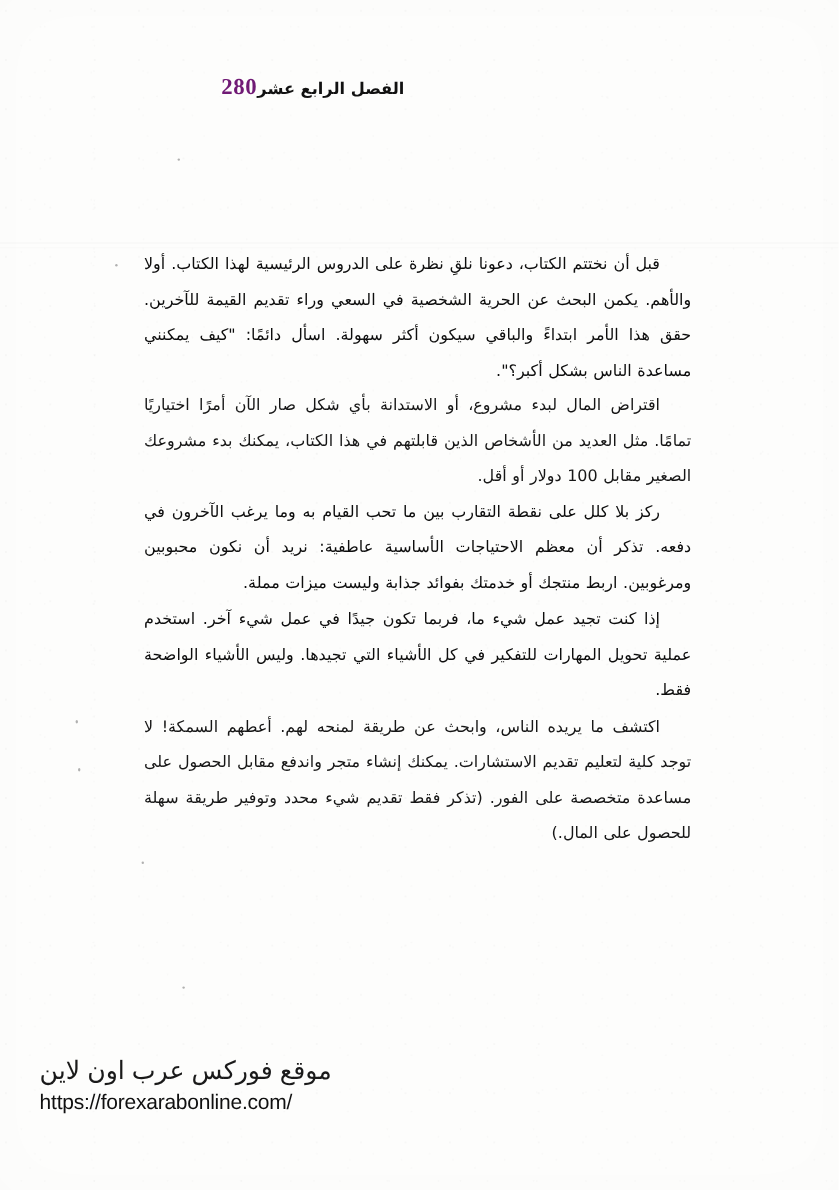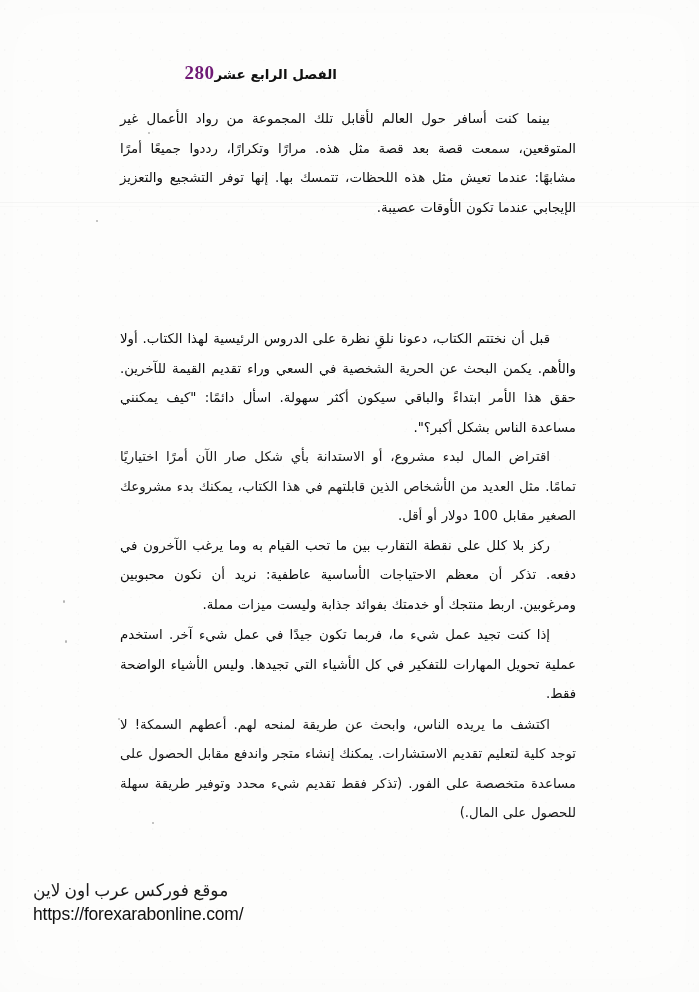--- a/index.html
+++ b/index.html
@@ -138,22 +138,22 @@
   
   #watermark {
     position: absolute;
     left: 33px;
     top: 880px;
     z-index: 12;
     text-align: left;
   }
 
   #watermark-arabic {
-    font-family: Liberation Serif, serif;
-    font-size: 17px;
+    font-family: Liberation Sans, sans-serif;
+    font-size: 21px;
     color: #1a1a1a;
     direction: rtl;
     margin: 0 0 3px 0;
     white-space: nowrap;
     letter-spacing: 0.2px;
   }
 
   #watermark-url {
     font-family: "Liberation Sans", sans-serif;
     font-size: 17.5px;
@@ -179,21 +179,20 @@
   <div class="speck" style="left:148px; top:132px; width:2px; height:2px;"></div>
   <div class="speck" style="left:96px;  top:220px; width:2px; height:2px;"></div>
   <div class="speck" style="left:63px;  top:600px; width:2px; height:3px;"></div>
   <div class="speck" style="left:65px;  top:640px; width:2px; height:3px;"></div>
   <div class="speck" style="left:152px; top:822px; width:2px; height:2px;"></div>
   <div class="speck" style="left:118px; top:718px; width:2px; height:2px;"></div>
 
 
   <div id="text-column">
 
-    <p class="para indent ink-dark">بينما كنت أسافر حول العالم لأقابل تلك المجموعة من رواد الأعمال غير المتوقعين، سمعت قصة بعد قصة مثل هذه. مرارًا وتكرارًا، رددوا جميعًا أمرًا مشابهًا: عندما تعيش مثل هذه اللحظات، تتمسك بها. إنها توفر التشجيع والتعزيز الإيجابي عندما تكون الأوقات عصيبة.</p>
 
     <div style="height:102px;"></div>
 
     <p class="para indent ink-dark">قبل أن نختتم الكتاب، دعونا نلقِ نظرة على الدروس الرئيسية لهذا الكتاب. أولا والأهم. يكمن البحث عن الحرية الشخصية في السعي وراء تقديم القيمة للآخرين. حقق هذا الأمر ابتداءً والباقي سيكون أكثر سهولة. اسأل دائمًا: "كيف يمكنني مساعدة الناس بشكل أكبر؟".</p>
 
     <p class="para indent ink-mid">اقتراض المال لبدء مشروع، أو الاستدانة بأي شكل صار الآن أمرًا اختياريًا تمامًا. مثل العديد من الأشخاص الذين قابلتهم في هذا الكتاب، يمكنك بدء مشروعك الصغير مقابل 100 دولار أو أقل.</p>
 
     <p class="para indent ink-dark">ركز بلا كلل على نقطة التقارب بين ما تحب القيام به وما يرغب الآخرون في دفعه. تذكر أن معظم الاحتياجات الأساسية عاطفية: نريد أن نكون محبوبين ومرغوبين. اربط منتجك أو خدمتك بفوائد جذابة وليست ميزات مملة.</p>
 
     <p class="para indent ink-dark gap-top">إذا كنت تجيد عمل شيء ما، فربما تكون جيدًا في عمل شيء آخر. استخدم عملية تحويل المهارات للتفكير في كل الأشياء التي تجيدها. وليس الأشياء الواضحة فقط.</p>

